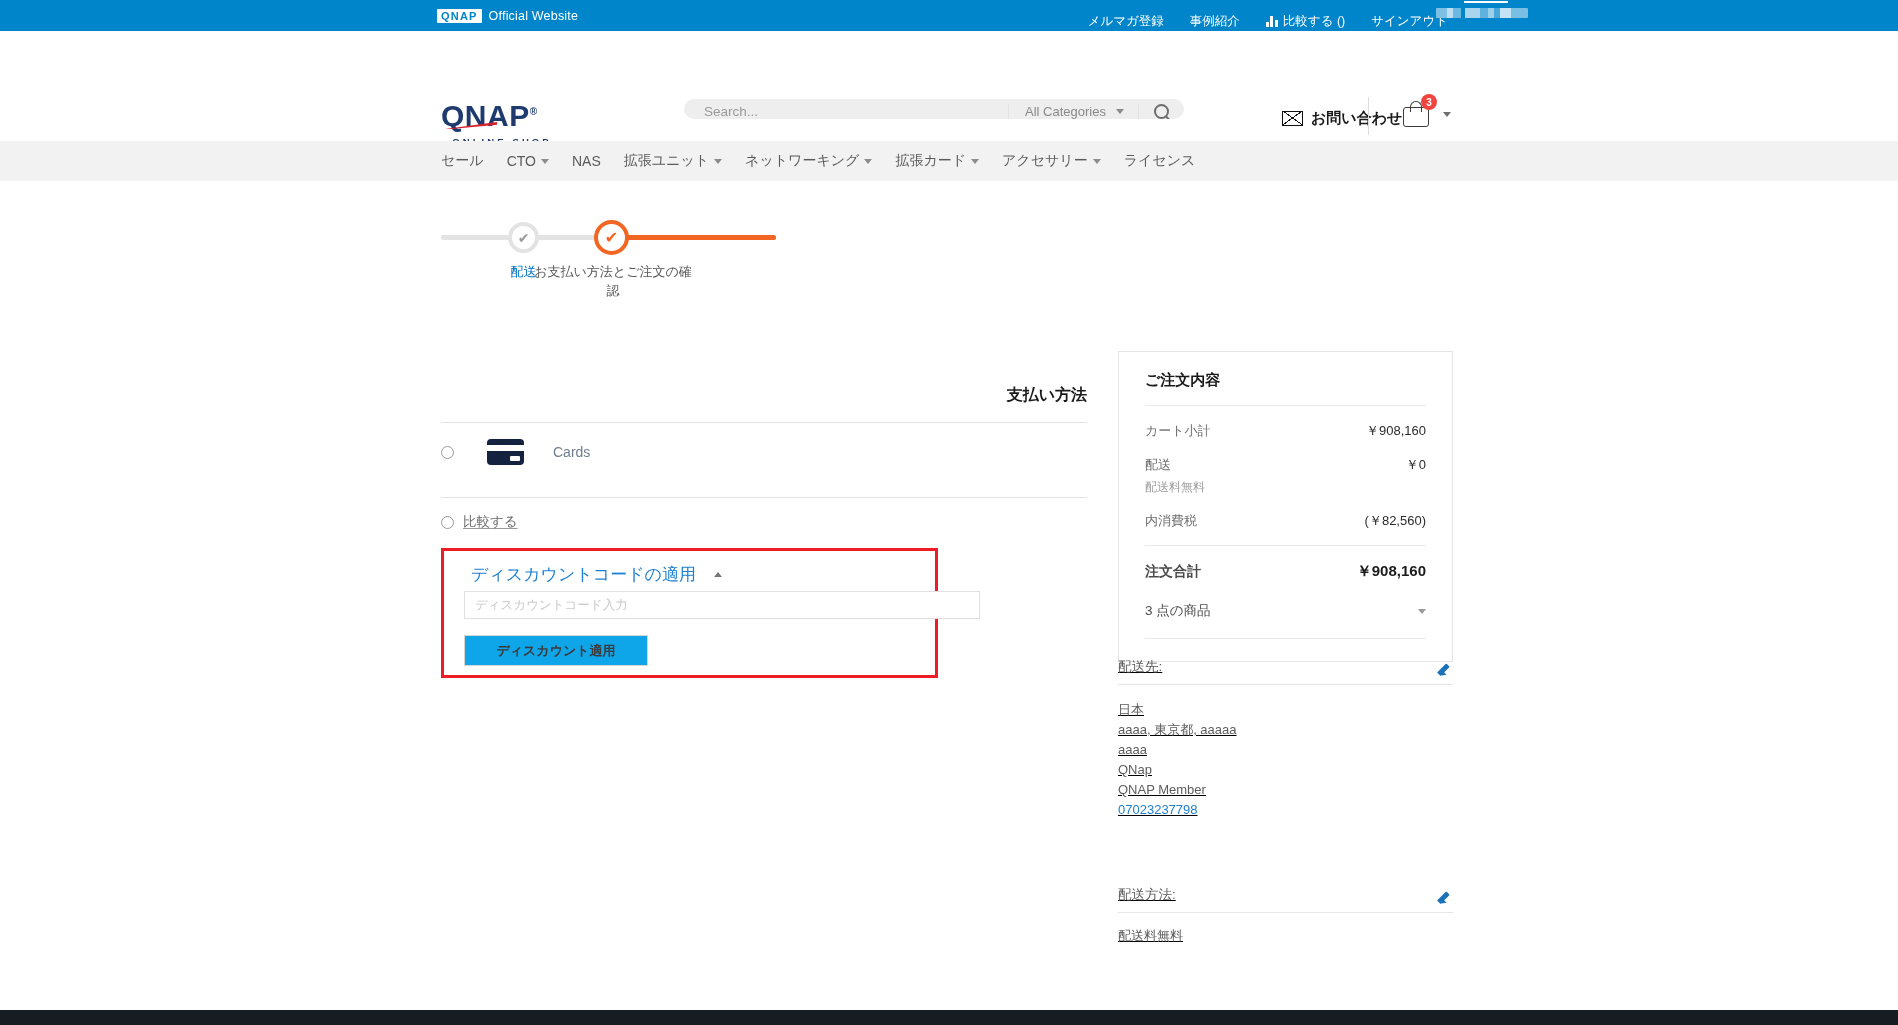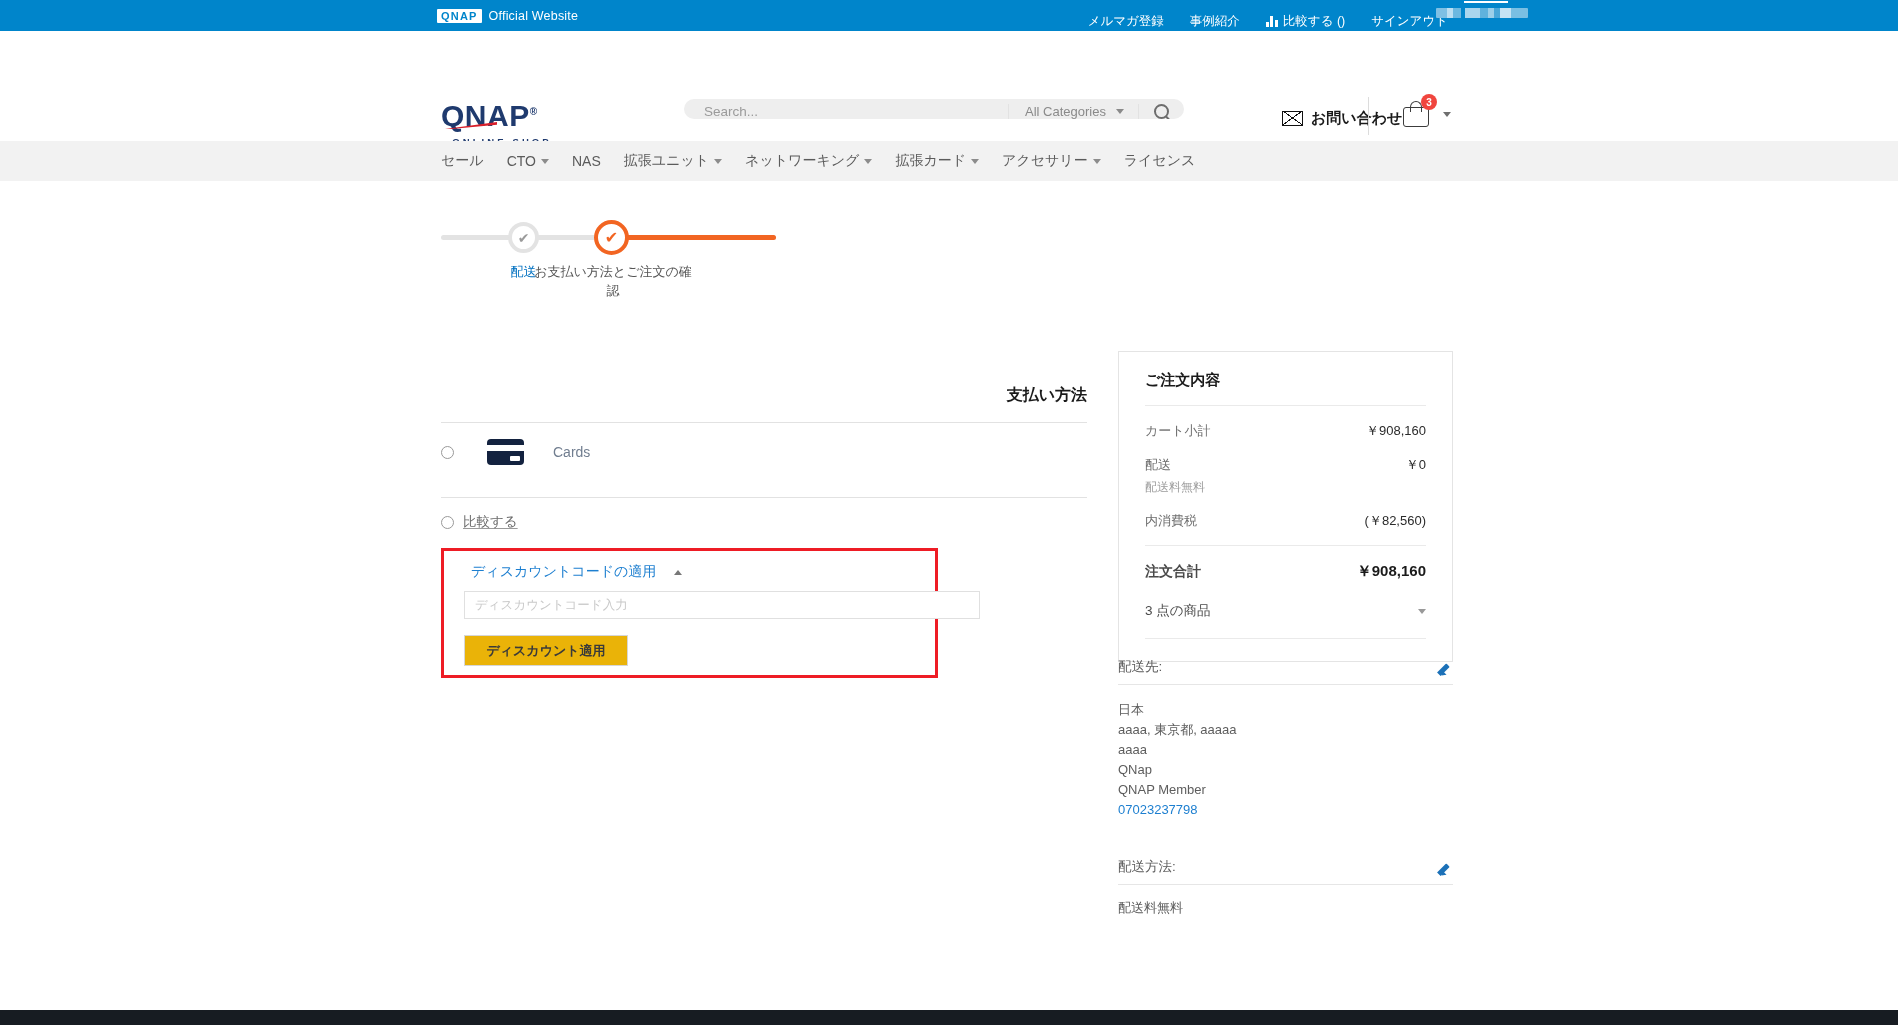--- a/index.html
+++ b/index.html
@@ -221,33 +221,33 @@
   }
 
   
   .discount-box {
     position: absolute; left: 441px; top: 548px; width: 497px; height: 130px;
     border: 3px solid #ee1c25; background: #ffffff;
   }
   .discount-toggle {
     position: absolute; left: 27px; top: 12px;
     display: flex; align-items: center; gap: 18px;
-    font-size: 14px; color: #1d7fd0; cursor: pointer; white-space: nowrap;
+    font-size: 17px; color: #1d7fd0; cursor: pointer; white-space: nowrap;
   }
   .chev-up { width:0;height:0;border-left:4.5px solid transparent;border-right:4.5px solid transparent;border-bottom:5.5px solid #777; }
   .discount-input {
     position: absolute; left: 20px; top: 40px; width: 516px; height: 28px;
     border: 1px solid #e0e0e0; background: #fff; outline: none;
     padding: 0 10px; font-size: 12.5px; color: #444;
     font-family: "Liberation Sans", sans-serif;
   }
   .discount-input::placeholder { color: #c9c9c9; }
   .discount-apply {
-    position: absolute; left: 20px; top: 84px; width: 164px; height: 31px;
-    border: 1px solid #d6d6d6; background: #eab308;
+    position: absolute; left: 20px; top: 84px; width: 184px; height: 31px;
+    border: 1px solid #d6d6d6; background: #0ea5e9;
     font-size: 13px; font-weight: 700; color: #3a3a3a; cursor: pointer;
     font-family: "Liberation Sans", sans-serif;
   }
 
   
   .summary-card {
     position: absolute; left: 1118px; top: 351px; width: 335px;
     border: 1px solid #e4e4e4; background: #ffffff; padding: 19px 26px 22px 26px;
   }
   .summary-title { font-size: 15px; font-weight: 700; color: #1a1a1a; }
@@ -265,21 +265,21 @@
   .sum-total .lbl { font-size: 14px; color: #4a4a4a; font-weight: 700; }
   .sum-total .val { font-size: 15px; color: #1a1a1a; font-weight: 700; }
   .sum-items {
     display: flex; justify-content: space-between; align-items: center;
     margin-top: 21px; font-size: 13.5px; color: #4a4a4a; cursor: pointer;
   }
   .chev-down { width:0;height:0;border-left:4.5px solid transparent;border-right:4.5px solid transparent;border-top:5.5px solid #999; }
   .summary-hr2 { height:1px; background:#eaeaea; margin-top: 18px; }
 
   
-  .ship-block { position: absolute; left: 1118px; width: 335px; }
+  .ship-block { position: absolute; left: 1118px; width: 335px; text-decoration: underline; }
   .ship-head {
     display: flex; justify-content: space-between; align-items: flex-end;
     font-size: 13.5px; color: #5d5d5d; padding-bottom: 8px;
     border-bottom: 1px solid #e6e6e6;
   }
   .pencil {
     width: 14px; height: 14px; position: relative; cursor: pointer; flex:none;
   }
   .pencil::before {
     content:""; position:absolute; left:2px; top:1px; width:4.5px; height:13px;
@@ -486,21 +486,21 @@
     <div class="addr-lines">
       <div>日本</div>
       <div>aaaa, 東京都, aaaaa</div>
       <div>aaaa</div>
       <div>QNap</div>
       <div>QNAP Member</div>
       <div class="phone">07023237798</div>
     </div>
   </div>
 
-  <div class="ship-block" style="top:858px;">
+  <div class="ship-block" style="top:886px;">
     <div class="ship-head">
       <span>配送方法:</span>
       <span class="pencil"></span>
     </div>
     <div class="ship-method-val">配送料無料</div>
   </div>
 
   <div class="footer"></div>
 
 </div>

